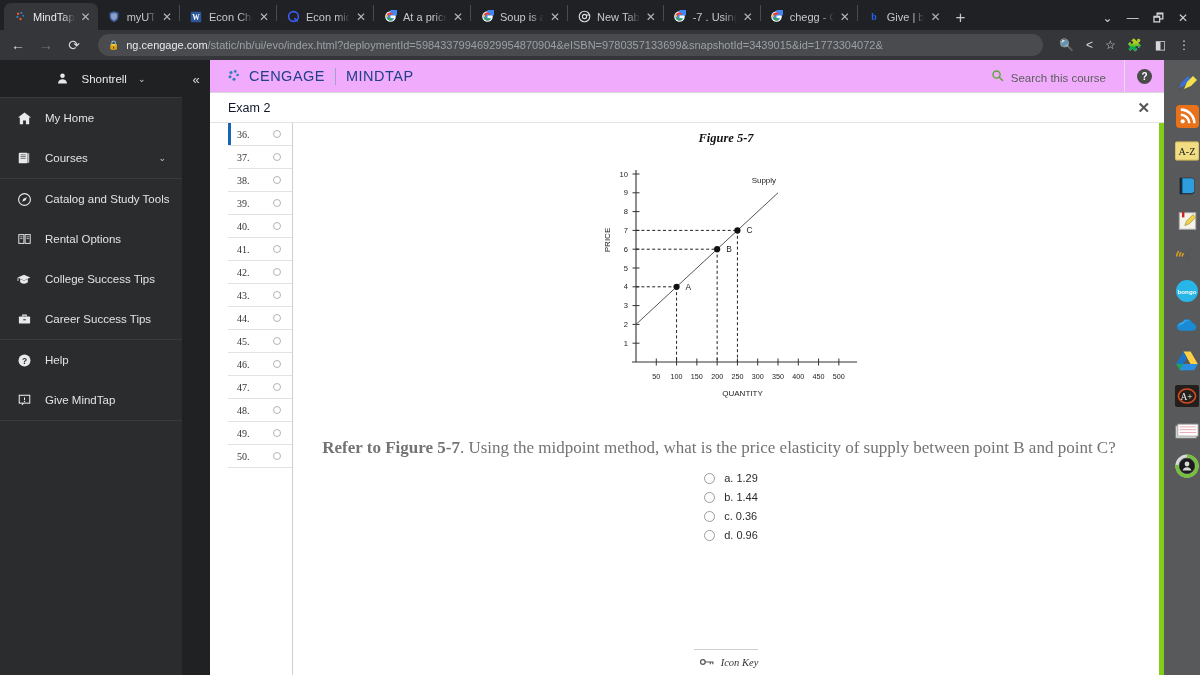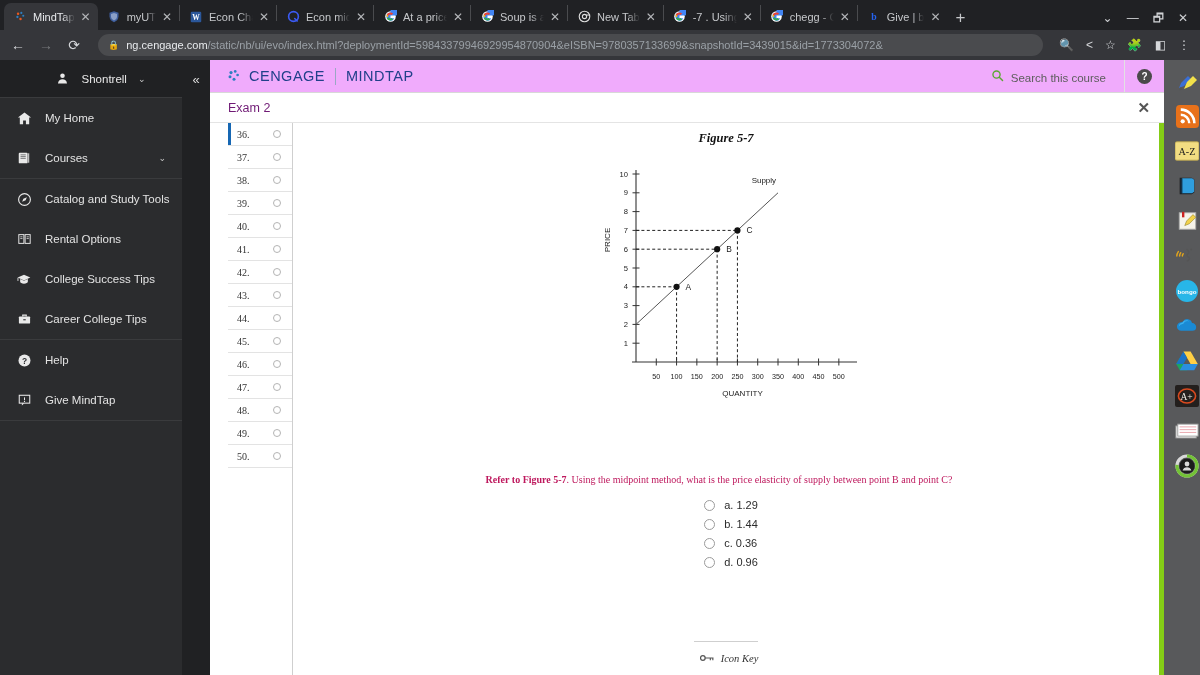--- a/index.html
+++ b/index.html
@@ -93,21 +93,21 @@
   }
   .help-circ {
     width: 15px; height: 15px; border-radius: 50%; background: #4a4a4a; color: #fff;
     font-size: 10px; display: flex; align-items: center; justify-content: center; font-weight: bold;
   }
 
   #exam-bar {
     height: 30px; display: flex; align-items: center; padding: 0 14px 0 18px;
     background: #fff; border-bottom: 1px solid #e4e4e4;
   }
-  #exam-title { font-size: 12.5px; color: #701a75; }
+  #exam-title { font-size: 12.5px; color: #0f172a; }
   #exam-close { margin-left: auto; font-size: 15px; color: #555; font-weight: bold; }
 
   #exam-body { flex: 1 1 auto; display: flex; min-height: 0; background: #fff; padding-left: 18px; }
 
   
   #qnumlist { width: 65px; flex: 0 0 65px; border-right: 1px solid #cfcfcf; }
   .qrow {
     height: 23px; display: flex; align-items: center; border-bottom: 1px solid #e3e3e3;
     padding-left: 9px; font-size: 10px; color: #333; position: relative;
     font-family: "Liberation Serif", serif;
@@ -126,34 +126,34 @@
     min-width: 0; position: relative; padding-top: 2px; align-items: center;
   }
   #figwrap { padding: 6px 0 4px; }
   #figtitle {
     text-align: center; font-family: "Liberation Serif", serif; font-style: italic;
     font-weight: bold; font-size: 12.5px; color: #111; margin-bottom: 6px;
   }
   #chart-holder { display: flex; justify-content: center; }
 
   #qtext {
-    font-family: "Liberation Serif", serif; font-size: 10px; color: #be185d;
-    padding: 6px 20px 0 6px; line-height: 1.35; margin-top: 36px;
+    font-family: "Liberation Serif", serif; font-size: 17px; color: #737373;
+    padding: 6px 20px 0 6px; line-height: 1.35;
   }
   #qtext b { font-weight: bold; }
   #choices { padding: 9px 0 0 10px; }
   .choice { display: flex; align-items: center; gap: 9px; height: 19px; }
   .radio {
     width: 11px; height: 11px; border-radius: 50%; border: 1px solid #9b9b9b; background: #fff;
     flex: 0 0 11px;
   }
   .choice-lbl { font-size: 11px; color: #2b2b2b; }
 
   #iconkey-bar {
-    margin-top: auto; border-top: 1px solid #cfcfcf; height: 34px;
+    margin-top: auto; border-top: 1px solid #cfcfcf; height: 26px;
     display: flex; align-items: center; gap: 6px; padding-left: 6px;
   }
   #iconkey-lbl { font-family: "Liberation Serif", serif; font-style: italic; font-size: 10.5px; color: #333; }
 
   
   #app-rail {
     width: 36px; flex: 0 0 36px; background: #58595b; display: flex; flex-direction: column;
     align-items: flex-end; padding-top: 8px; gap: 9px;
   }
   .rail-ico { width: 26px; height: 26px; display: flex; align-items: center; justify-content: center; }
@@ -377,21 +377,21 @@
         <span>College Success Tips</span>
       </div>
       <div class="nav-item">
         <span class="nav-ico">
           <svg width="15" height="14" viewBox="0 0 16 16">
               <rect x="1.6" y="5" width="12.8" height="8.2" rx="1" fill="#e9e9e9"></rect>
               <path d="M6 5V3.6h4V5" fill="none" stroke="#e9e9e9" stroke-width="1.3"></path>
               <rect x="6.6" y="8" width="2.8" height="1.6" fill="#58595b"></rect>
             </svg>
         </span>
-        <span>Career College Tips</span>
+        <span>Career Success Tips</span>
       </div>
     </div>
 
     <div class="nav-group">
       <div class="nav-item">
         <span class="nav-ico">
           <svg width="15" height="15" viewBox="0 0 16 16">
               <circle cx="8" cy="8" r="6.4" fill="#e9e9e9"></circle>
               <text x="8" y="11.6" font-size="9" fill="#2b2c2e" text-anchor="middle" font-family="Liberation Sans, sans-serif" font-weight="bold">?</text>
             </svg>

